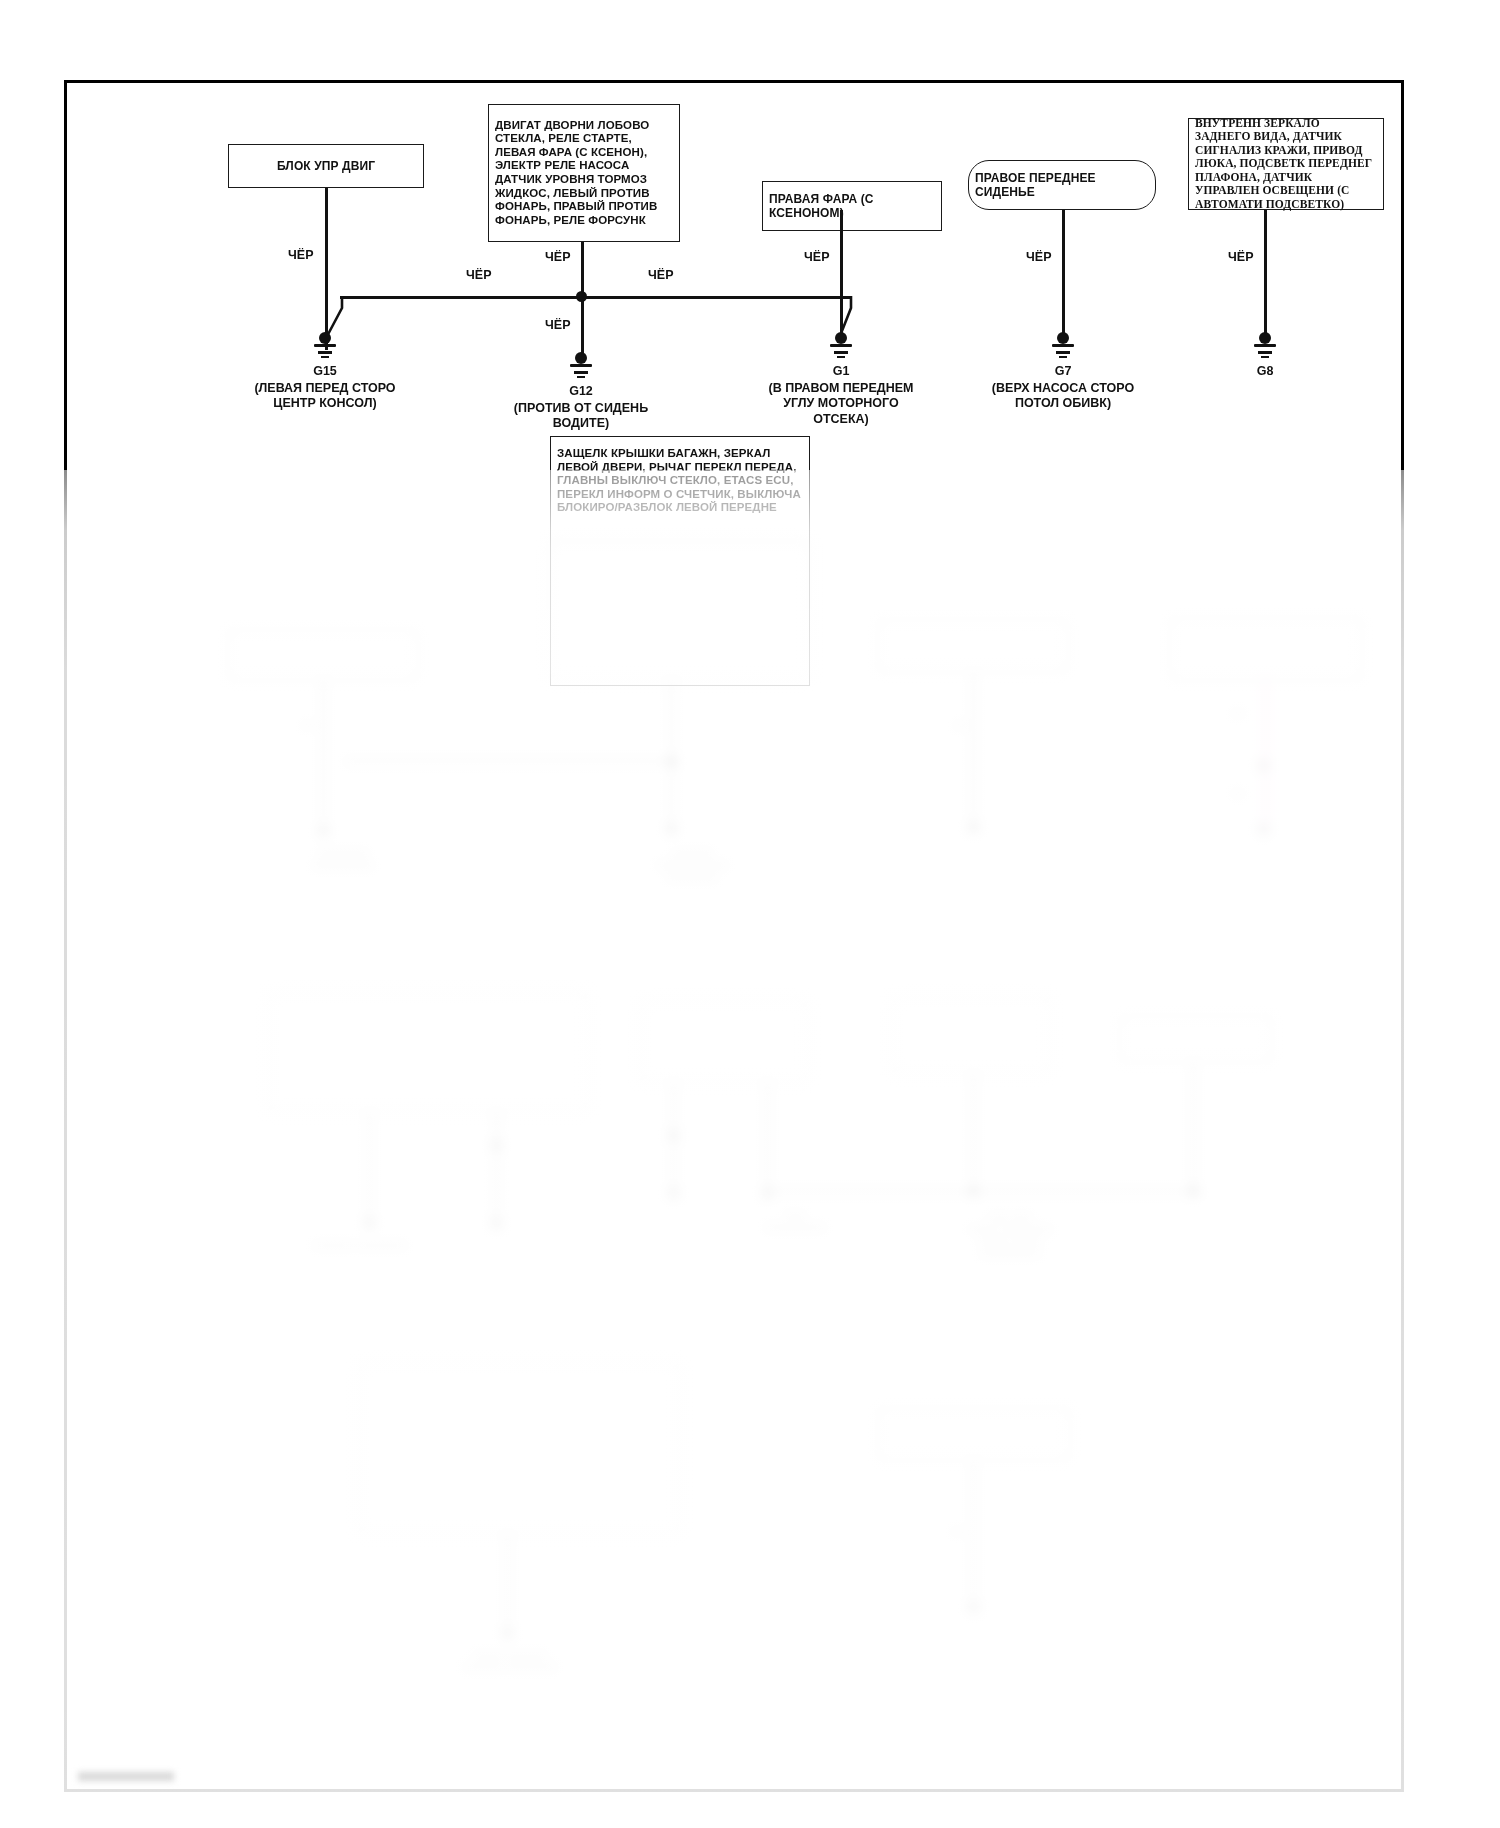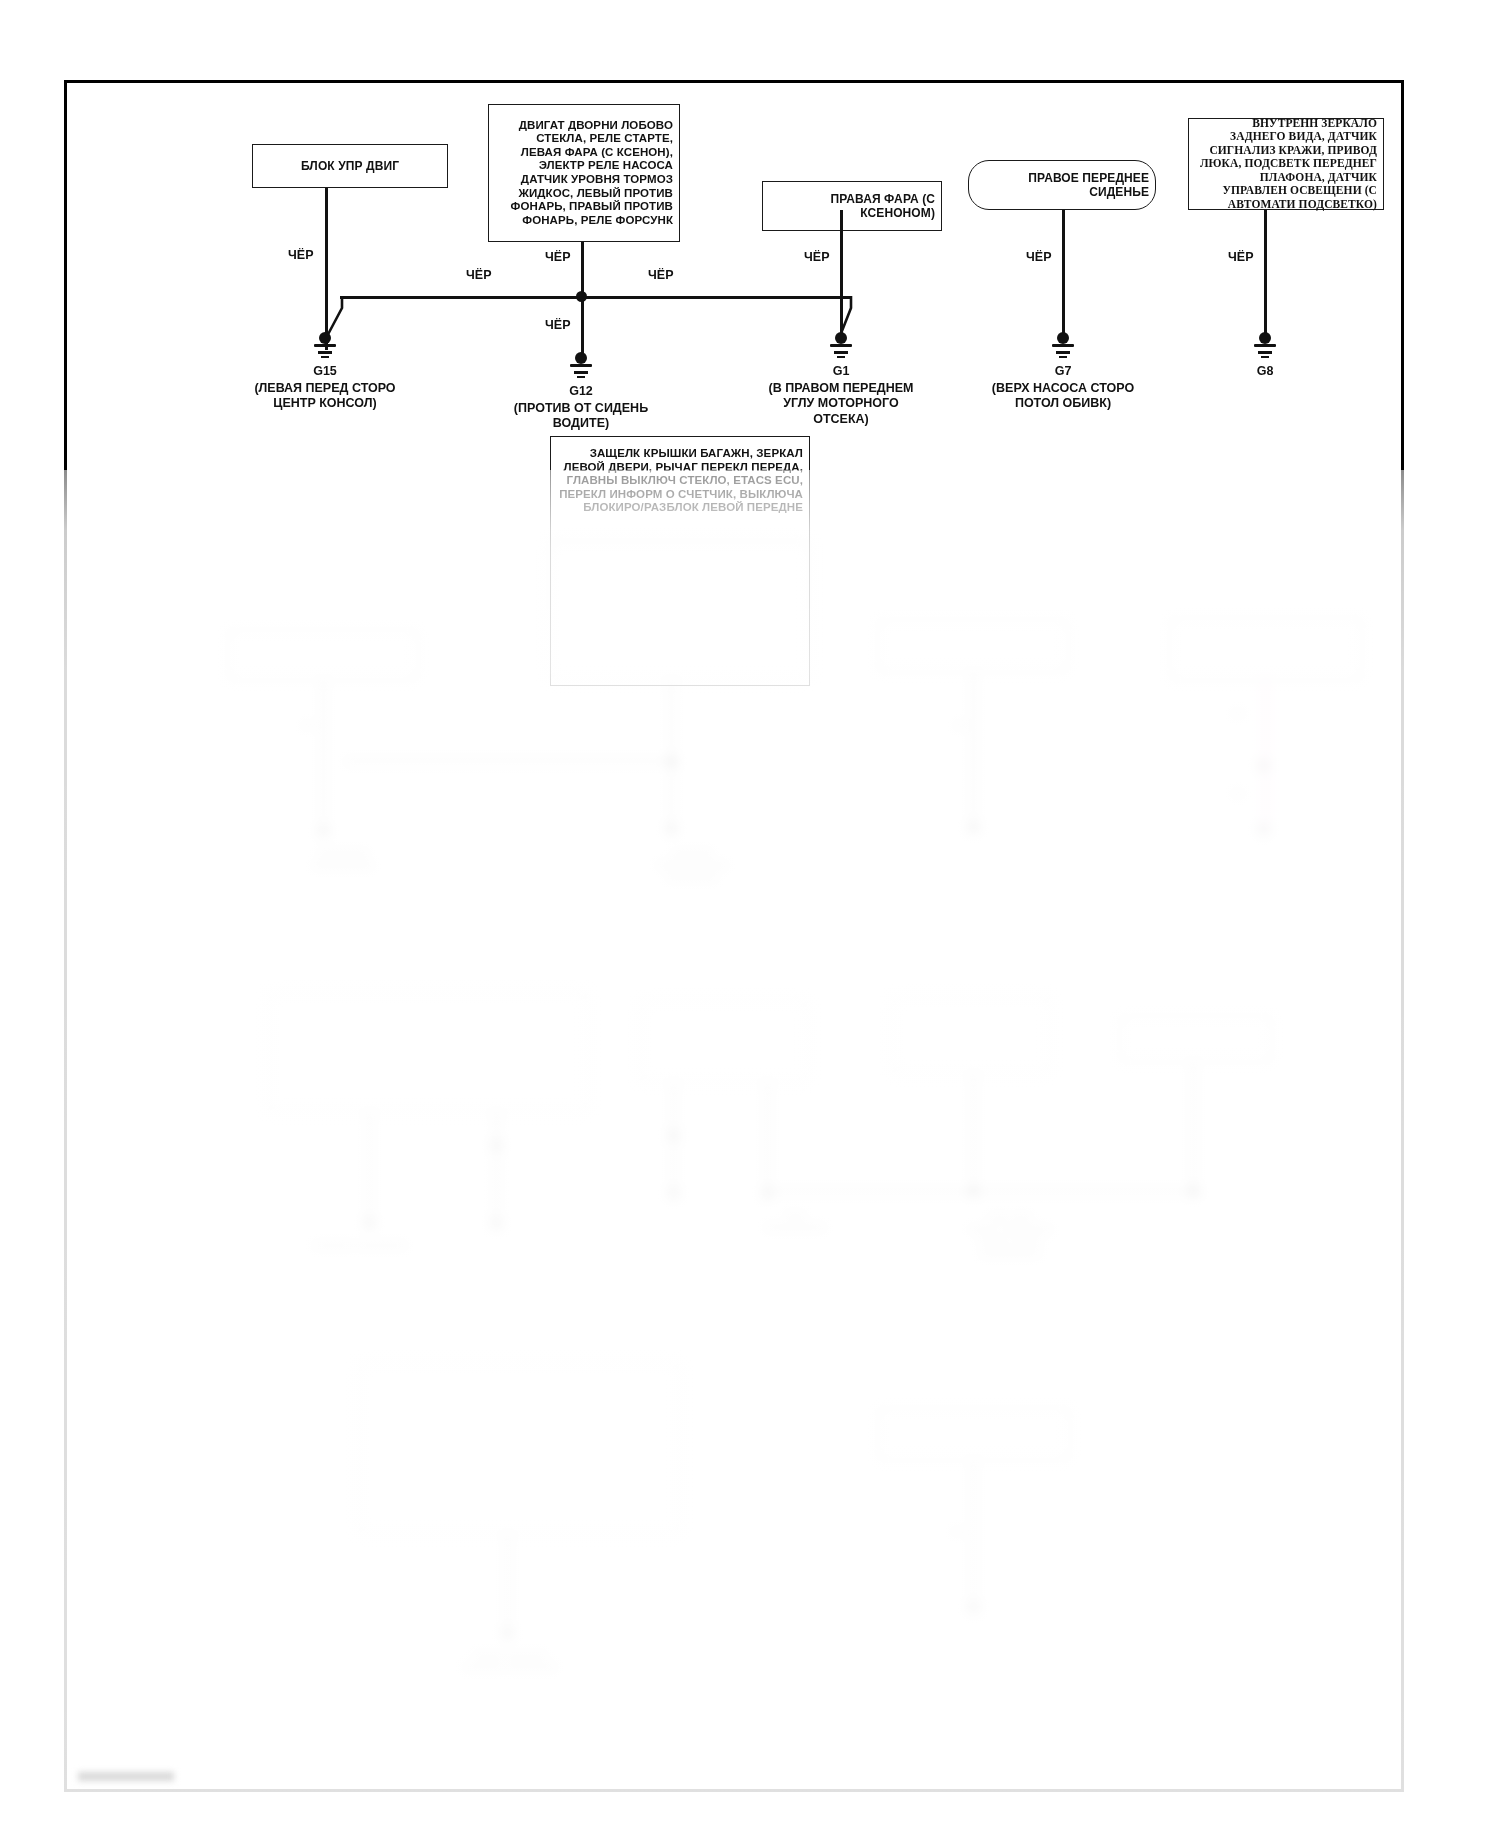--- a/index.html
+++ b/index.html
@@ -12,21 +12,21 @@
   
   #sheet{
     position:absolute;left:64px;top:80px;width:1340px;height:1712px;
     border:3px solid #000;background:#fff;box-sizing:border-box;
   }
   
   .box{
     position:absolute;box-sizing:border-box;
     border:1.6px solid #1a1a1a;background:#fff;
     display:flex;align-items:center;justify-content:center;
-    text-align:right;line-height:1.18;
+    text-align:left;line-height:1.18;
     font-size:11.5px;font-weight:700;letter-spacing:.1px;
     padding:4px 6px;
     text-transform:uppercase;
   }
   .box.small{font-size:12px;font-weight:600;}
   
   .vwire{position:absolute;width:2.6px;background:#111;}
   .hwire{position:absolute;height:2.6px;background:#111;}
   .dot{position:absolute;width:11px;height:11px;border-radius:50%;background:#111;}
   
@@ -74,21 +74,21 @@
       rgba(255,255,255,.88) 100%);
     pointer-events:none;
   }
   #footline{position:absolute;left:78px;top:1772px;width:96px;height:9px;background:#d9d9d9;filter:blur(3px);}
 </style>
 </head>
 <body>
 
 <div id="sheet"></div>
 
-<div class="box small" style="left:228px;top:144px;width:196px;height:44px;margin-left:24px;">БЛОК УПР ДВИГ</div>
+<div class="box small" style="left:228px;top:144px;width:196px;height:44px;">БЛОК УПР ДВИГ</div>
 <div class="vwire" style="left:325px;top:188px;height:162px;"></div>
 <div class="wlabel" style="left:288px;top:248px;">ЧЁР</div>
 
 <div class="box" style="left:488px;top:104px;width:192px;height:138px;">ДВИГАТ ДВОРНИ ЛОБОВО СТЕКЛА, РЕЛЕ СТАРТЕ, ЛЕВАЯ ФАРА (С КСЕНОН), ЭЛЕКТР РЕЛЕ НАСОСА ДАТЧИК УРОВНЯ ТОРМОЗ ЖИДКОС, ЛЕВЫЙ ПРОТИВ ФОНАРЬ, ПРАВЫЙ ПРОТИВ ФОНАРЬ, РЕЛЕ ФОРСУНК</div>
 <div class="vwire" style="left:581px;top:242px;height:120px;"></div>
 <div class="wlabel" style="left:545px;top:250px;">ЧЁР</div>
 <div class="wlabel" style="left:545px;top:318px;">ЧЁР</div>
 
 <div class="box small" style="left:762px;top:160px;width:180px;height:50px;margin-top:21px;">ПРАВАЯ ФАРА (С КСЕНОНОМ)</div>
 <div class="vwire" style="left:840px;top:210px;height:130px;"></div>

